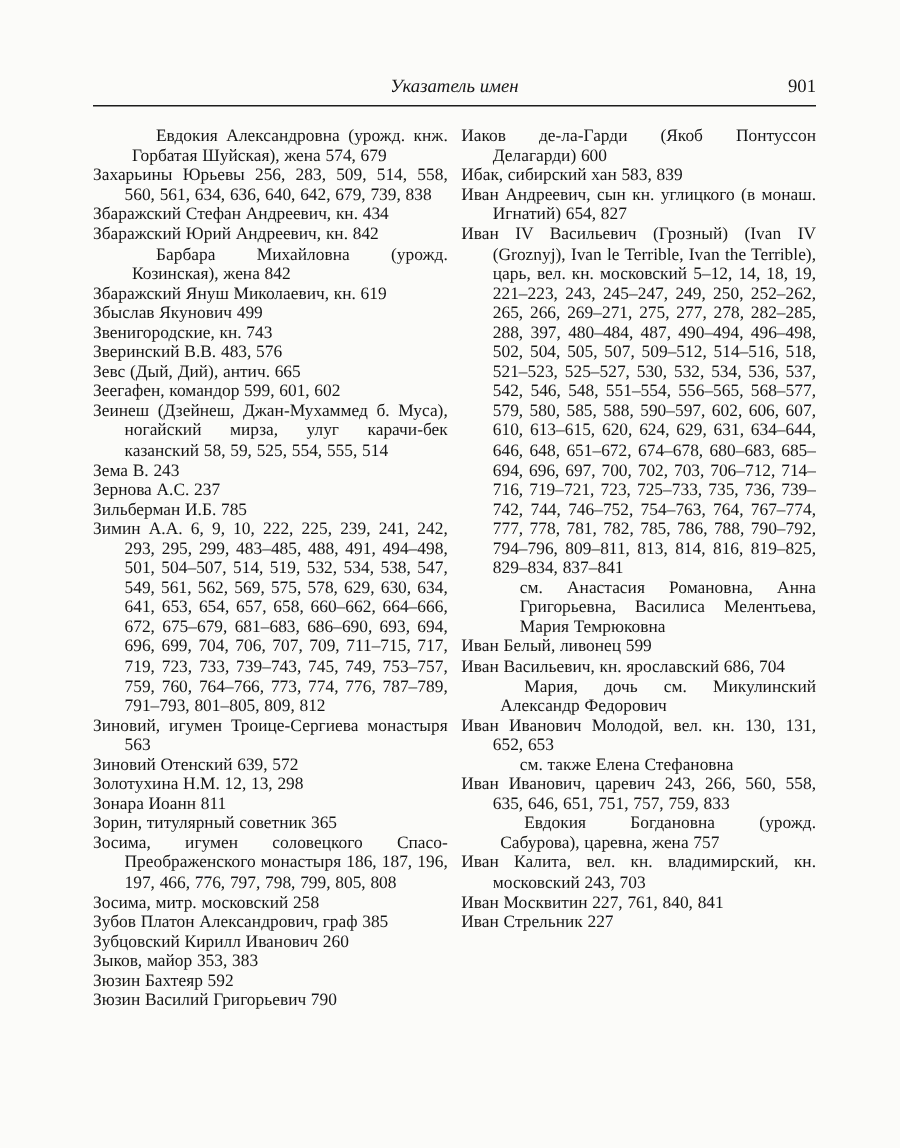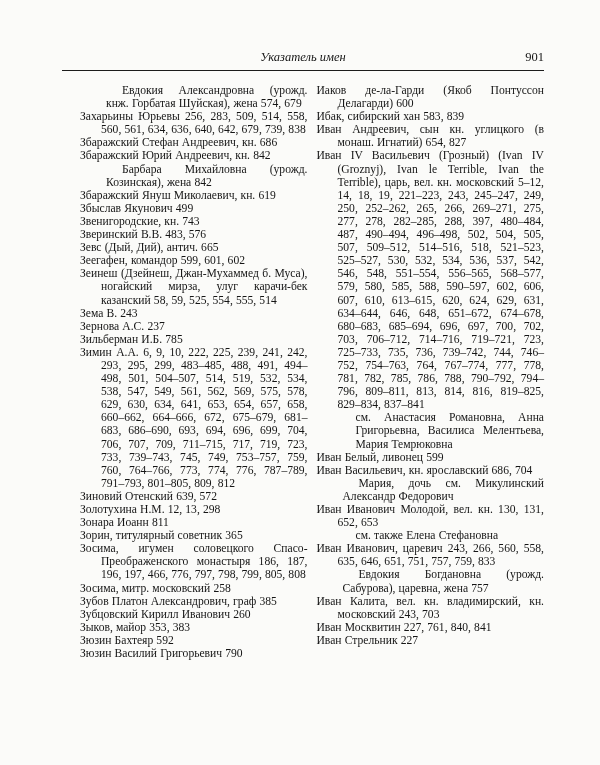--- a/index.html
+++ b/index.html
@@ -31,21 +31,21 @@
     position: absolute; right: 0; top: 0;
     font-style: normal;
   }
   .head-rule {
     position: absolute;
     top: 70px; left: 62px; right: 56px;
     border-bottom: 1.6px solid #1c1c1c;
   }
   .columns {
     position: absolute;
-    top: 84px; left: 80px; right: 56px;
+    top: 84px; left: 62px; right: 56px;
     display: flex;
     gap: 9px;
   }
   .col {
     flex: 1 1 0;
     min-width: 0;
   }
   .entry {
     margin: 0;
     font-size: 11.6px;
@@ -70,34 +70,35 @@
     <div class="title">Указатель имен</div>
     <div class="pageno">901</div>
   </div>
 
   <div class="head-rule"></div>
 
   <div class="columns">
     <div class="col" id="col-left">
         <p class="entry sub"><span>Евдокия Александровна (урожд. кнж. Горбатая Шуйская), жена 574, 679</span></p>
         <p class="entry main"><span>Захарьины Юрьевы 256, 283, 509, 514, 558, 560, 561, 634, 636, 640, 642, 679, 739, 838</span></p>
-        <p class="entry main"><span>Збаражский Стефан Андреевич, кн. 686</span></p>
+        <p class="entry main"><span>Збаражский Стефан Андреевич, кн. 434</span></p>
         <p class="entry main"><span>Збаражский Юрий Андреевич, кн. 842</span></p>
         <p class="entry sub"><span>Барбара Михайловна (урожд. Козинская), жена 842</span></p>
         <p class="entry main"><span>Збаражский Януш Миколаевич, кн. 619</span></p>
         <p class="entry main"><span>Збыслав Якунович 499</span></p>
         <p class="entry main"><span>Звенигородские, кн. 743</span></p>
         <p class="entry main"><span class="it">Зверинский В.В.</span><span> 483, 576</span></p>
         <p class="entry main"><span>Зевс (Дый, Дий), антич. 665</span></p>
         <p class="entry main"><span>Зеегафен, командор 599, 601, 602</span></p>
         <p class="entry main"><span>Зеинеш (Дзейнеш, Джан-Мухаммед б. Муса), ногайский мирза, улуг карачи-бек казанский 58, 59, 525, 554, 555, 514</span></p>
         <p class="entry main"><span class="it">Зема В.</span><span> 243</span></p>
         <p class="entry main"><span class="it">Зернова А.С.</span><span> 237</span></p>
         <p class="entry main"><span class="it">Зильберман И.Б.</span><span> 785</span></p>
         <p class="entry main"><span class="it">Зимин А.А.</span><span> 6, 9, 10, 222, 225, 239, 241, 242, 293, 295, 299, 483–485, 488, 491, 494–498, 501, 504–507, 514, 519, 532, 534, 538, 547, 549, 561, 562, 569, 575, 578, 629, 630, 634, 641, 653, 654, 657, 658, 660–662, 664–666, 672, 675–679, 681–683, 686–690, 693, 694, 696, 699, 704, 706, 707, 709, 711–715, 717, 719, 723, 733, 739–743, 745, 749, 753–757, 759, 760, 764–766, 773, 774, 776, 787–789, 791–793, 801–805, 809, 812</span></p>
+        <p class="entry main"><span>Зиновий, игумен Троице-Сергиева монастыря 563</span></p>
         <p class="entry main"><span>Зиновий Отенский 639, 572</span></p>
         <p class="entry main"><span class="it">Золотухина Н.М.</span><span> 12, 13, 298</span></p>
         <p class="entry main"><span>Зонара Иоанн 811</span></p>
         <p class="entry main"><span>Зорин, титулярный советник 365</span></p>
         <p class="entry main"><span>Зосима, игумен соловецкого Спасо-Преображенского монастыря 186, 187, 196, 197, 466, 776, 797, 798, 799, 805, 808</span></p>
         <p class="entry main"><span>Зосима, митр. московский 258</span></p>
         <p class="entry main"><span>Зубов Платон Александрович, граф 385</span></p>
         <p class="entry main"><span>Зубцовский Кирилл Иванович 260</span></p>
         <p class="entry main"><span>Зыков, майор 353, 383</span></p>
         <p class="entry main"><span>Зюзин Бахтеяр 592</span></p>

